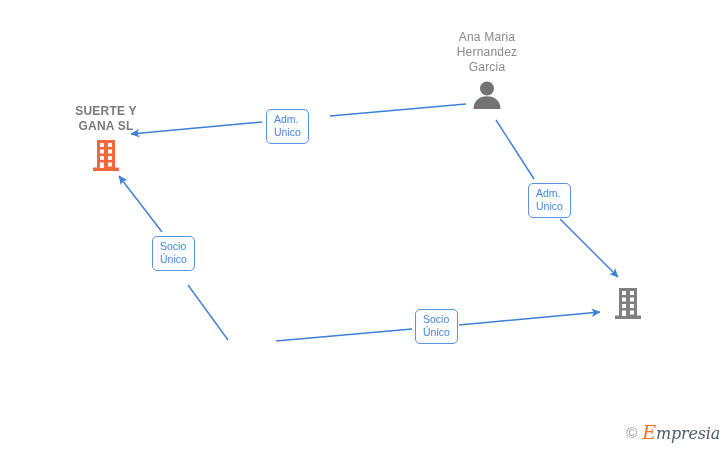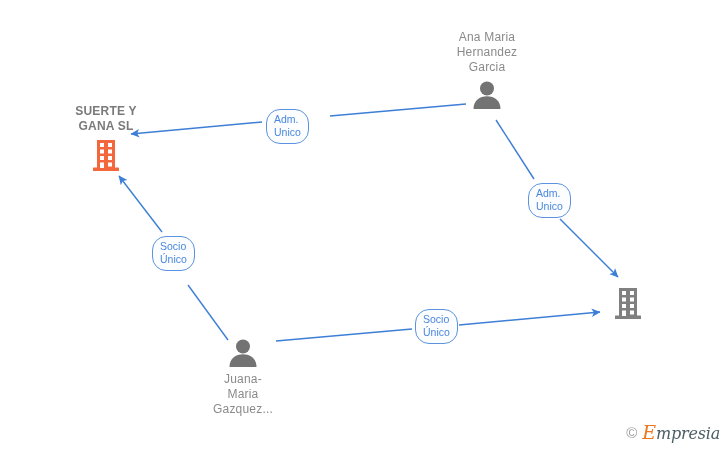--- a/index.html
+++ b/index.html
@@ -57,21 +57,21 @@
   }
   .node.label-above .node-label { margin-bottom: 5px; }
   .node.label-below .node-label { margin-top: 5px; }
 
   
   .edge-label {
     position: absolute;
     z-index: 4;
     box-sizing: border-box;
     border: 1px solid #5b93e0;
-    border-radius: 14px;
+    border-radius: 5px;
     background: #fbfdff;
     color: #4a87dd;
     font-size: 10.5px;
     line-height: 13px;
     padding: 3px 7px 4px 7px;
     text-align: left;
     white-space: pre-line;
   }
 
   
@@ -190,30 +190,19 @@
         <rect x="9" y="10.5" width="4" height="4" fill="#ffffff"></rect>
         <rect x="17" y="10.5" width="4" height="4" fill="#ffffff"></rect>
         <rect x="9" y="17" width="4" height="4" fill="#ffffff"></rect>
         <rect x="17" y="17" width="4" height="4" fill="#ffffff"></rect>
         <rect x="9" y="23.5" width="4" height="5.5" fill="#ffffff"></rect>
         <rect x="17" y="23.5" width="4" height="4" fill="#ffffff"></rect>
       </svg>
     </span>
   </div>
 
-  <div class="node label-below" style="left:243px; top:338px;">
-    <span class="node-icon">
-      <svg width="30" height="29" viewBox="0 0 30 29" xmlns="http://www.w3.org/2000/svg">
-        <circle cx="15" cy="8.5" r="7" fill="#737373"></circle>
-        <path d="M1.5,29 C1.5,20.4 7.6,16.2 15,16.2 C22.4,16.2 28.5,20.4 28.5,29 Z" fill="#737373"></path>
-      </svg>
-    </span>
-    <span class="node-label person">Juana-
-Maria
-Gazquez...</span>
-  </div>
 
   <div id="watermark">
     <span class="copy">©</span>
     <span class="brand"><span class="cap">E</span><span>mpresia</span></span>
   </div>
 
 </div>
 
 </body></html>

